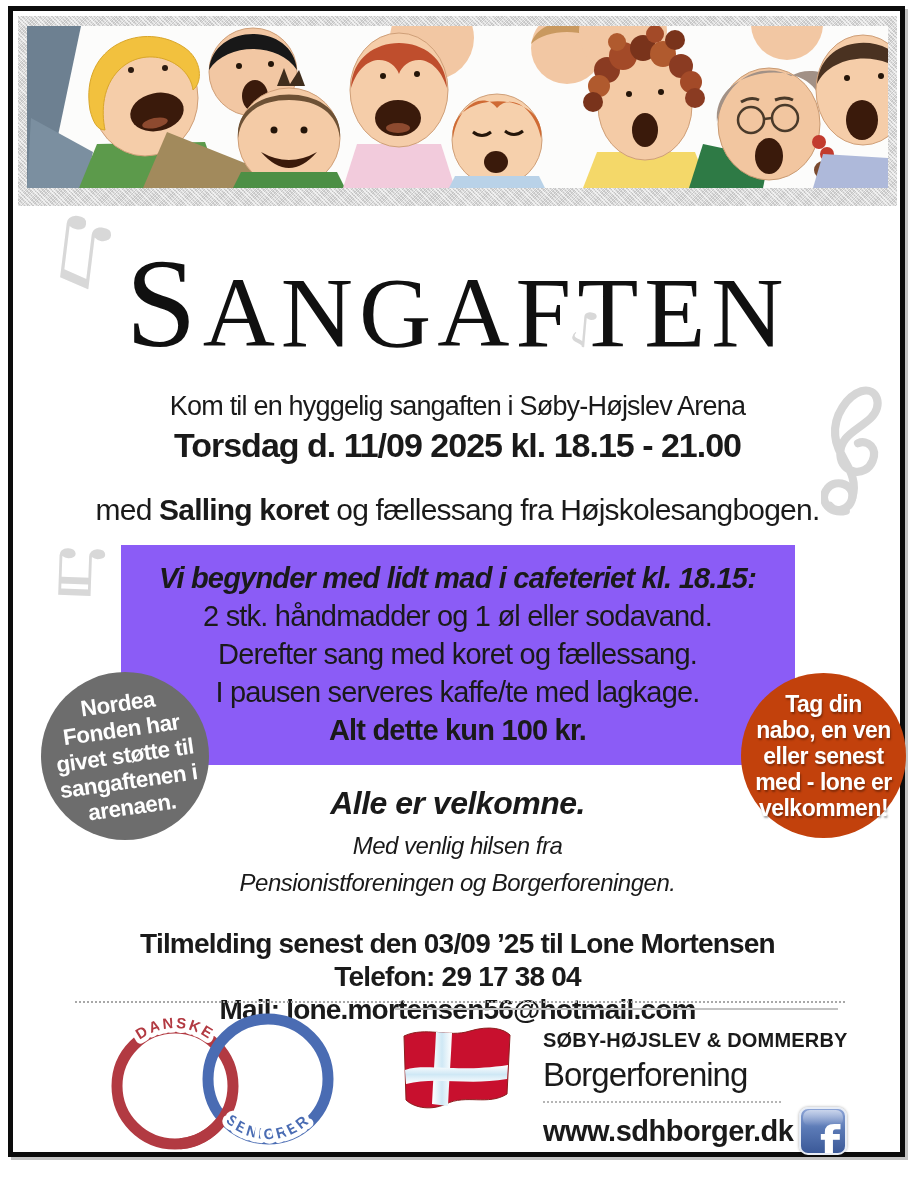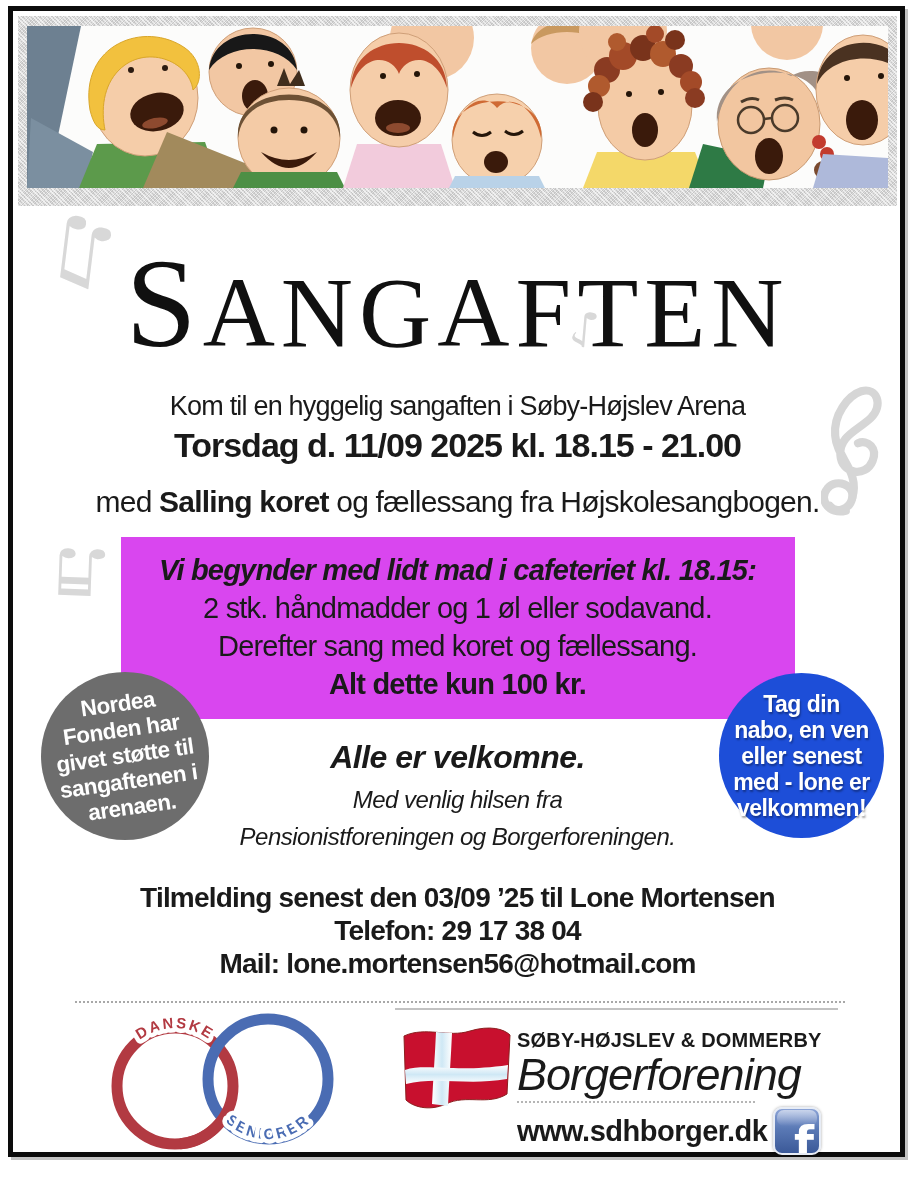--- a/index.html
+++ b/index.html
@@ -13,55 +13,55 @@
                         repeating-linear-gradient(135deg, rgba(90,90,90,.18) 0 1px, rgba(0,0,0,0) 1px 2px);}
   .choir-svg{position:absolute;left:9px;top:10px;width:861px;height:162px;display:block;background:#fcfcfb;}
   
   .content{position:absolute;left:5px;top:196px;width:879px;text-align:center;}
   .title{margin:32px 0 0 0;font-family:"Liberation Serif","DejaVu Serif",serif;font-weight:400;
          font-size:100px;line-height:1;letter-spacing:6px;color:#101010;}
   .title::first-letter{font-size:128px;}
   .ln{margin:0;}
   .intro-line{margin-top:24px;font-size:27px;letter-spacing:-0.8px;}
   .date-line{margin-top:4px;font-size:34px;font-weight:bold;letter-spacing:-1px;}
-  .choir-line{margin-top:20px;font-size:30px;letter-spacing:-0.8px;}
+  .choir-line{margin-top:28px;font-size:30px;letter-spacing:-0.8px;}
   .b{font-weight:bold;}
-  .details-box{margin:18px auto 0 auto;width:666px;background:#d946ef;padding:14px 4px 16px 4px;
+  .details-box{margin:18px auto 0 auto;width:666px;background:#8b5cf6;padding:14px 4px 16px 4px;
                font-size:29px;line-height:38px;letter-spacing:-0.8px;}
   .details-heading{font-weight:bold;font-style:italic;}
   .details-price{font-weight:bold;}
   .welcome-line{margin-top:20px;font-size:32px;font-weight:bold;font-style:italic;letter-spacing:-0.5px;}
   .greeting{margin-top:5px;font-size:24px;font-style:italic;line-height:37px;letter-spacing:-0.5px;}
   .signup{margin-top:26px;font-size:28px;font-weight:bold;line-height:33px;letter-spacing:-0.8px;}
   
   .badge{position:absolute;border-radius:50%;color:#ffffff;font-weight:bold;text-align:center;
          display:flex;align-items:center;justify-content:center;}
   .badge-nordea{left:28px;top:661px;width:168px;height:168px;background:#6d6d6d;
                 font-size:22.5px;line-height:26px;letter-spacing:-0.5px;}
   .badge-nordea .badge-text{transform:rotate(-8deg);width:100%;}
-  .badge-invite{left:706px;top:662px;width:165px;height:165px;background:#1d4ed8;
+  .badge-invite{left:728px;top:662px;width:165px;height:165px;background:#c2410c;
                 font-size:23px;line-height:26px;letter-spacing:-0.5px;}
   .badge-invite .badge-text{width:100%;text-shadow:1px 2px 2px rgba(0,0,0,.35);}
   
   .note{position:absolute;color:#d8d8d8;font-family:"DejaVu Sans",sans-serif;display:inline-block;
         user-select:none;line-height:1;}
   .note-pair{left:34px;top:202px;font-size:86px;transform:rotate(187deg);}
   .note-small{left:556px;top:294px;font-size:48px;transform:rotate(185deg);}
   .note-triple{left:40px;top:528px;font-size:64px;transform:rotate(182deg);}
   .clef-svg{position:absolute;left:808px;top:364px;width:78px;height:148px;}
   
   .dotted-full{position:absolute;left:75px;top:1001px;width:770px;border-top:2px dotted #a8a8a8;}
   .logo-svg{position:absolute;left:103px;top:1012px;width:250px;height:145px;}
   .right-block{position:absolute;left:395px;top:1008px;width:448px;}
   .right-divider{border-top:2px solid #c2c2c2;width:443px;}
   .right-row{display:flex;align-items:flex-start;margin-top:10px;}
   .flag-svg{width:122px;height:90px;flex:0 0 auto;margin-top:4px;}
-  .org-col{margin-left:0;width:310px;}
+  .org-col{margin-left:26px;width:310px;}
   .org-subtitle{font-size:20px;font-weight:bold;letter-spacing:0.2px;margin-top:9px;white-space:nowrap;}
-  .org-title{font-size:45px;line-height:46px;letter-spacing:-1px;white-space:nowrap;font-style:italic;}
+  .org-title{font-size:33px;line-height:46px;letter-spacing:-1px;white-space:nowrap;}
   .website-divider{border-top:2px dotted #b5b5b5;width:238px;margin-top:3px;}
   .website-row{display:flex;align-items:center;justify-content:space-between;margin-top:4px;width:304px;}
   .website-url{font-size:29px;font-weight:bold;letter-spacing:-0.5px;text-align:center;}
   .fb{position:relative;width:44px;height:44px;border-radius:9px;overflow:hidden;
       background:linear-gradient(180deg,#8ba3d6 0%,#5a79b5 45%,#3b5998 100%);
       border:2px solid #e7ecf5;box-shadow:0 0 3px rgba(0,0,0,.35);}
   .fb-gloss{position:absolute;left:2px;right:2px;top:1px;height:16px;border-radius:7px;
             background:linear-gradient(180deg,rgba(255,255,255,.55),rgba(255,255,255,0));}
   .fb-f{position:absolute;right:5px;bottom:-13px;color:#fff;font-weight:bold;font-size:46px;
         font-family:"DejaVu Sans",sans-serif;line-height:1;}
@@ -186,20 +186,21 @@
     <div class="content">
       <h1 class="title">SANGAFTEN</h1>
       <p class="ln intro-line">Kom til en hyggelig sangaften i Søby-Højslev Arena</p>
       <p class="ln date-line">Torsdag d. 11/09 2025 kl. 18.15 - 21.00</p>
       <p class="ln choir-line"><span>med </span><span class="b">Salling koret</span><span> og fællessang fra Højskolesangbogen.</span></p>
 
       <div class="details-box">
         <div class="details-heading">Vi begynder med lidt mad i cafeteriet kl. 18.15:</div>
         <div>2 stk. håndmadder og 1 øl eller sodavand.</div>
         <div>Derefter sang med koret og fællessang.</div>
+        <div>I pausen serveres kaffe/te med lagkage.</div>
         <div class="details-price">Alt dette kun 100 kr.</div>
       </div>
 
       <p class="ln welcome-line">Alle er velkomne.</p>
       <div class="greeting">
         <div>Med venlig hilsen fra</div>
         <div>Pensionistforeningen og Borgerforeningen.</div>
       </div>
       <div class="signup">
         <div>Tilmelding senest den 03/09 ’25 til Lone Mortensen</div>

